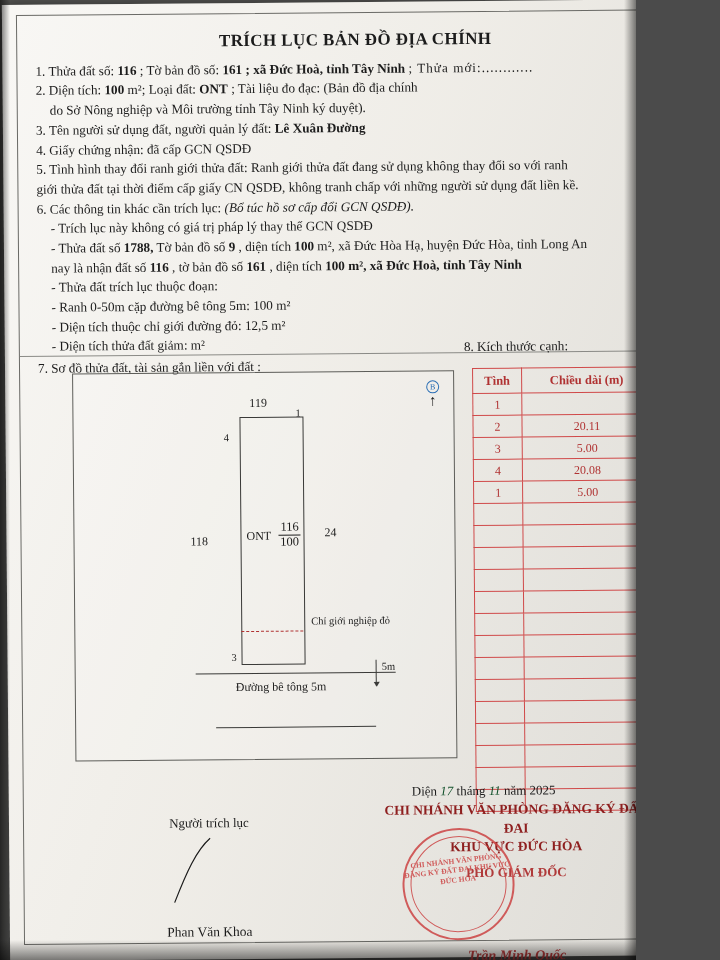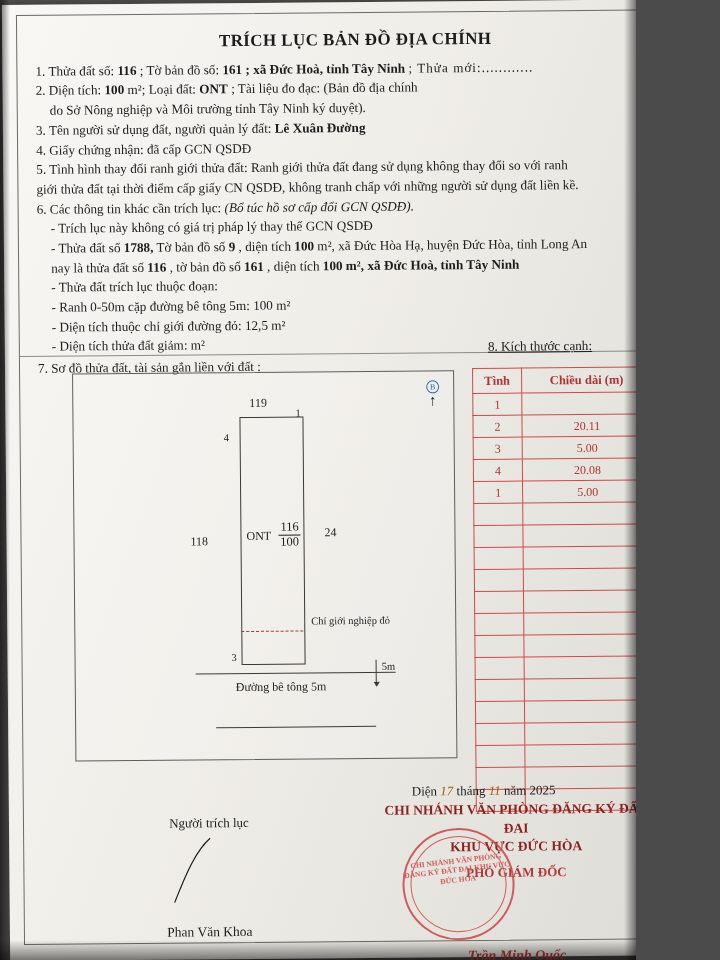--- a/index.html
+++ b/index.html
@@ -78,24 +78,23 @@
     position: relative;
     margin-top: 4px;
     height: 420px;
   }
   .sec7 {
     padding: 0 16px 0 18px;
     margin-bottom: 2px;
   }
   .sec8 {
     position: absolute;
-    left: 468px;
+    left: 444px;
     top: -18px;
     font-size: 13.2px;
-    text-decoration: underline;
   }
   .hrule {
     position: absolute;
     left: 0; right: 0; top: -4px;
     border-top: 1px solid #8a8a86;
   }
   .map-frame {
     position: absolute;
     left: 52px;
     top: 14px;
@@ -268,21 +267,21 @@
     font-weight: bold;
   }
   .stamp:before {
     content: "";
     position: absolute;
     left: 6px; top: 6px; right: 6px; bottom: 6px;
     border: 1px solid #cc4444;
     border-radius: 50%;
   }
   .hand {
-    color: #a16207;
+    color: #14532d;
     font-style: italic;
   }
   .scribble {
     position: absolute;
     stroke: #1c1c1c;
     fill: none;
   }
   .edge-shadow-l {
     position: absolute;
     left: 0; top: 0; width: 10px; height: 960px;
@@ -349,21 +348,21 @@
             <span>- Thửa đất số</span>
             <b>1788,</b>
             <span>Tờ bản đồ số</span>
             <b>9</b>
             <span>, diện tích</span>
             <b>100</b>
             <span>m², xã Đức Hòa Hạ, huyện Đức Hòa, tỉnh Long An</span>
           </div>
 
           <div class="ln ind">
-            <span>nay là thửa đất số</span>
+            <span>nay là nhận đất số</span>
             <b>116</b>
             <span>, tờ bản đồ số</span>
             <b>161</b>
             <span>, diện tích</span>
             <b>100</b>
             <b>m², xã Đức Hoà, tỉnh Tây Ninh</b>
           </div>
 
           <div class="ln ind">- Thửa đất trích lục thuộc đoạn:</div>
           <div class="ln ind">

